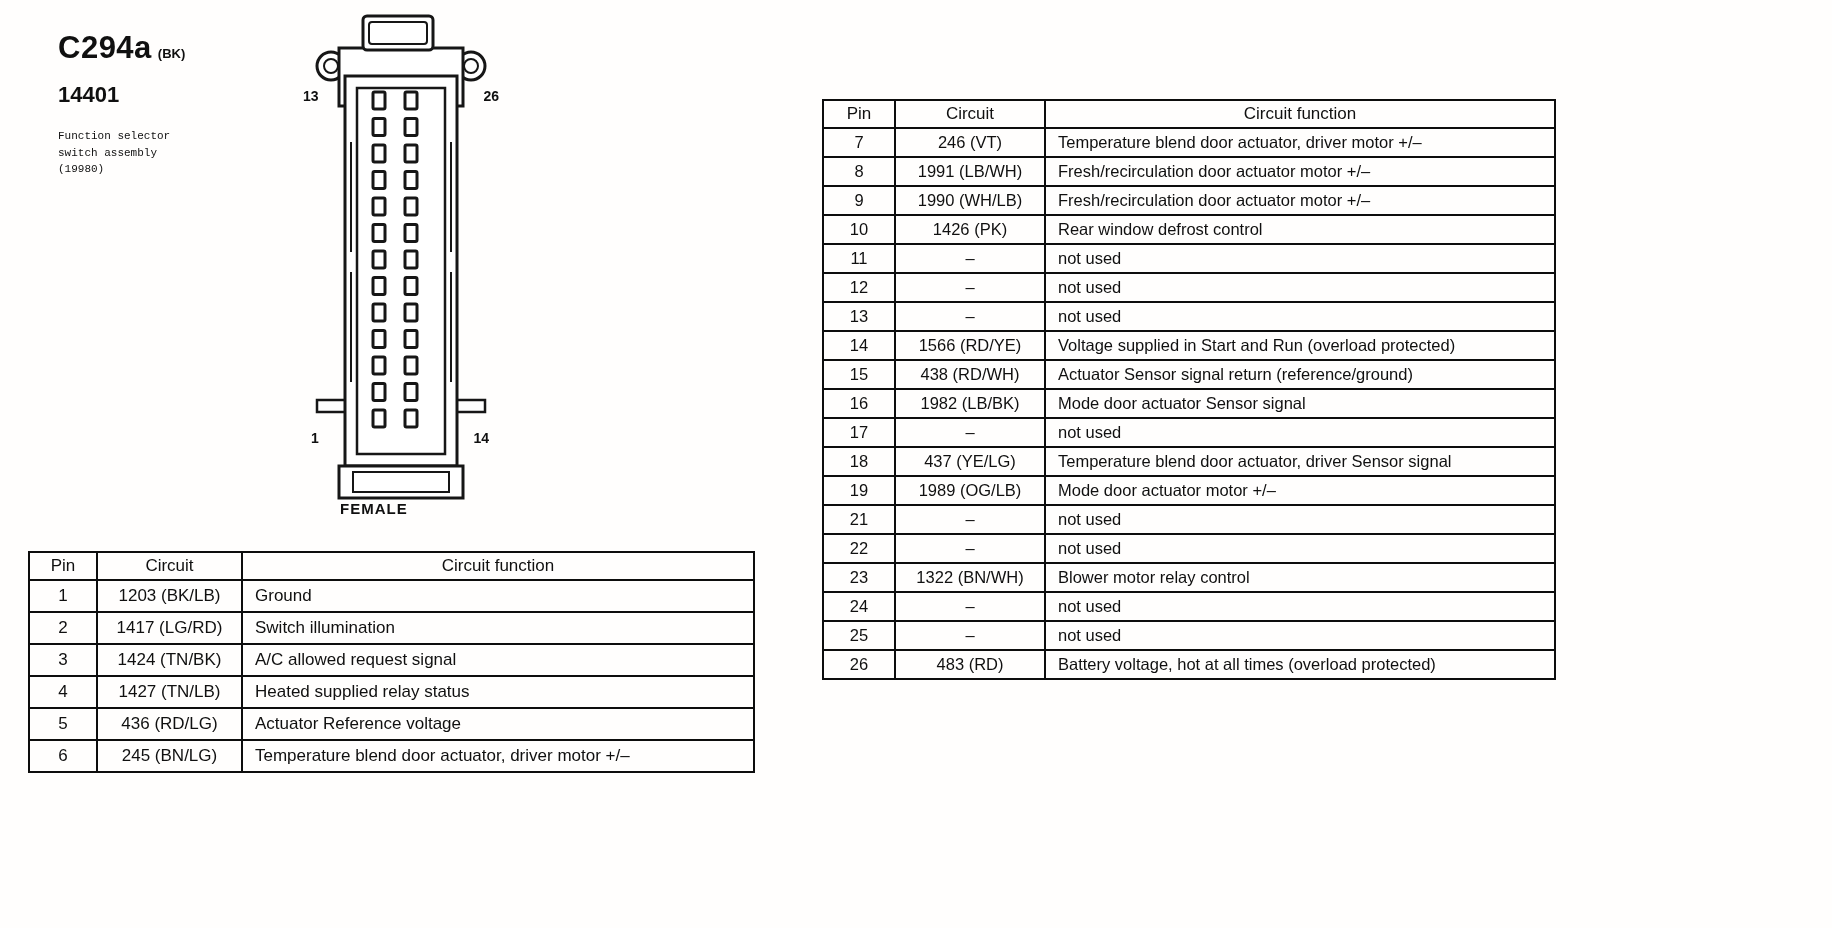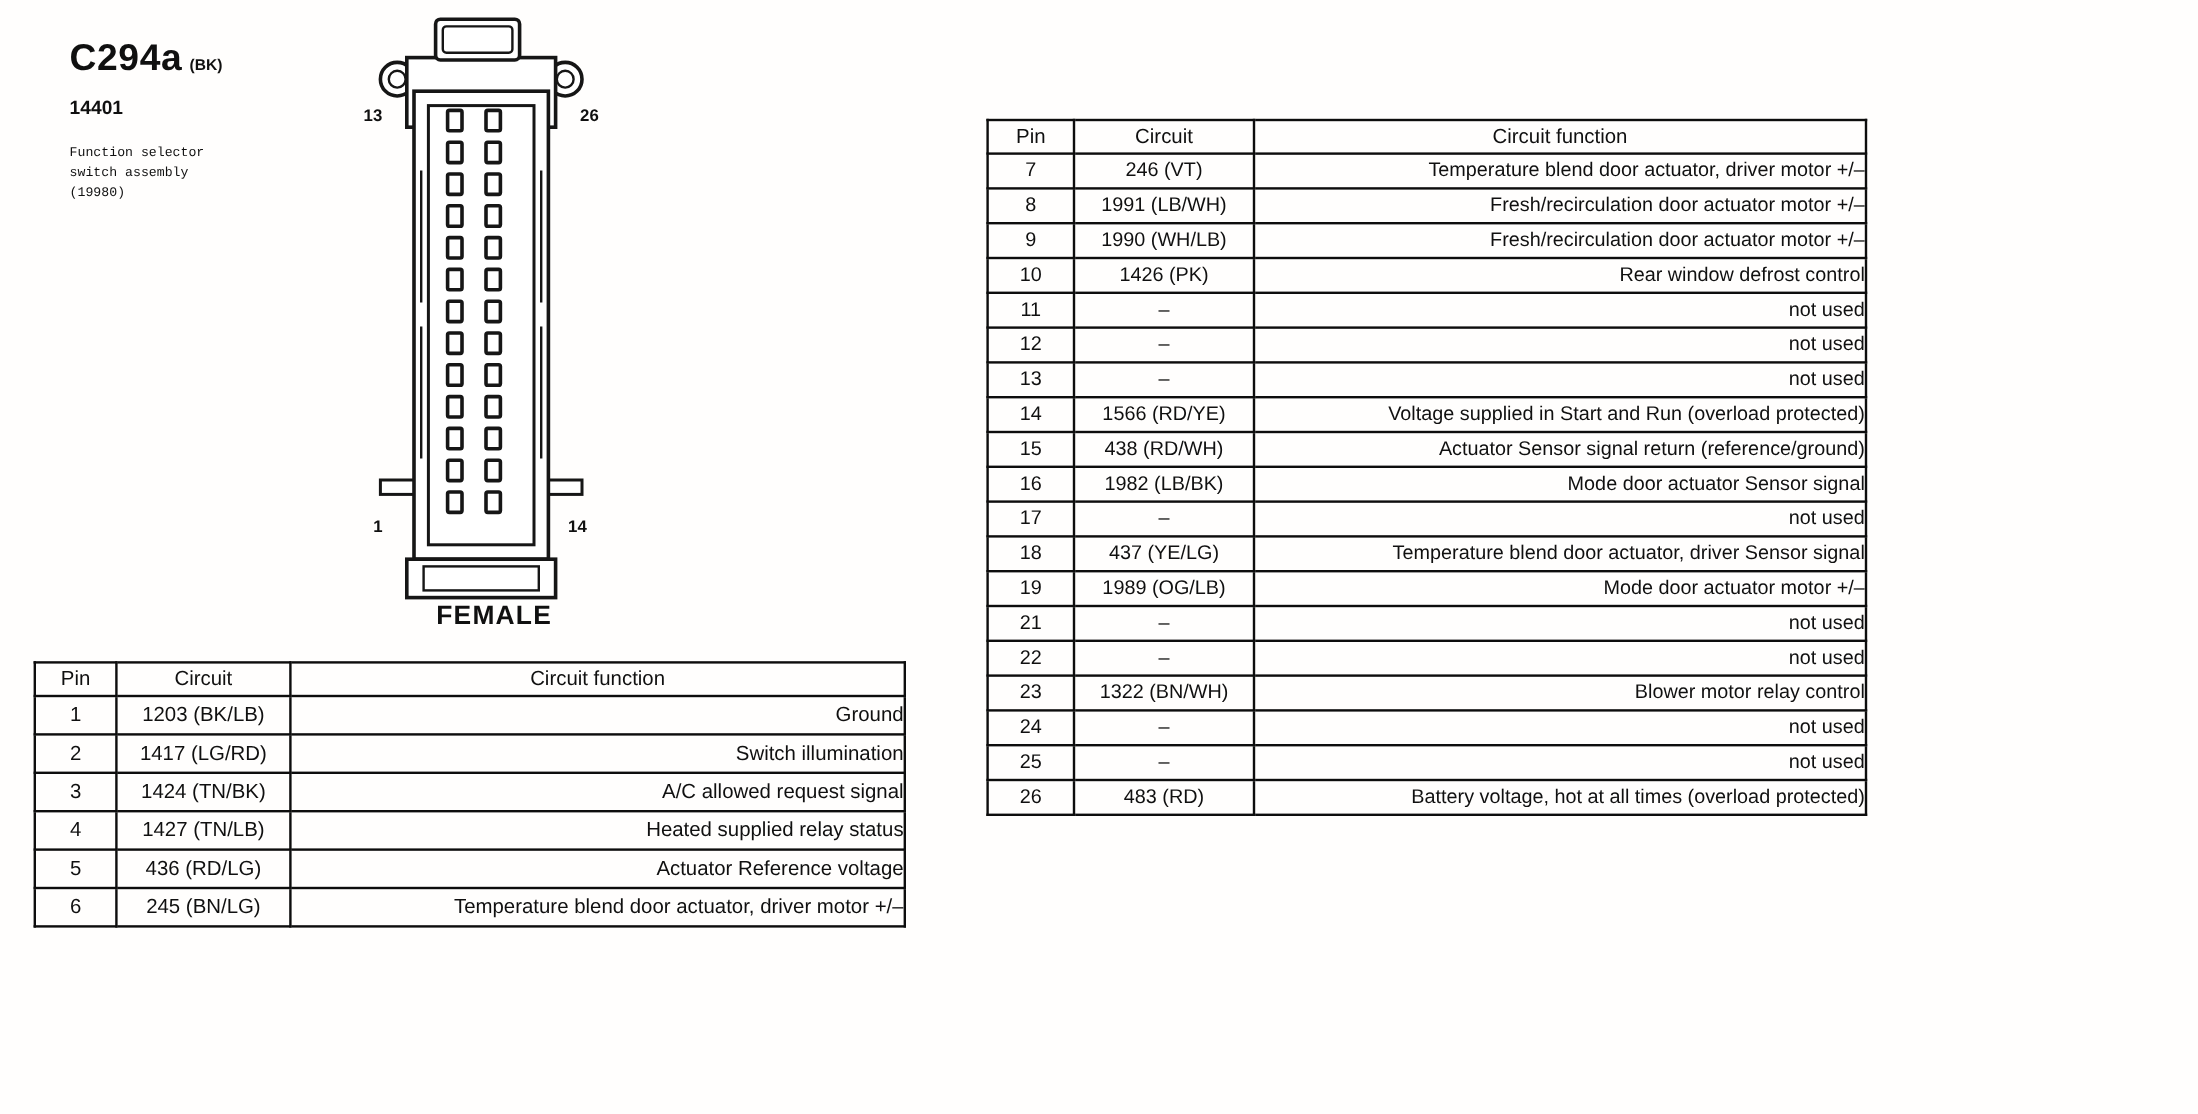--- a/index.html
+++ b/index.html
@@ -14,55 +14,55 @@
     width:1832px;
     height:928px;
     background:#fffefd;
     overflow:hidden;
   }
 
   
   .hdr { position:absolute; left:38px; top:30px;margin-left:20px; }
   .cid  { font-size:31px; font-weight:bold; letter-spacing:0.5px; }
   .cbk  { font-size:13px; font-weight:bold; margin-left:6px; }
-  .pnum { font-size:16px; font-weight:bold; margin-top:16px; }
+  .pnum { font-size:22px; font-weight:bold; margin-top:16px; }
   .desc { margin-top:20px; font-size:11px; line-height:1.5;font-family:Liberation Mono, monospace; }
 
   
   .connector-wrap { position:absolute; left:303px; top:12px; width:196px; height:492px; }
   .connector-wrap svg { display:block; }
   .connector-wrap svg * { stroke:#161616; fill:#ffffff; }
   .corner-label { position:absolute; font-size:14px; font-weight:600; color:#101010; }
   .lbl-tl { left:0px;   top:76px; }
   .lbl-tr { right:0px;  top:76px; }
   .lbl-bl { left:8px;   top:418px; }
   .lbl-br { right:10px; top:418px; }
   .female-cap {
     position:absolute; left:340px; top:500px; width:120px;
-    text-align:right; font-size:22px; font-weight:bold; letter-spacing:1px;
+    text-align:left; font-size:15px; font-weight:bold; letter-spacing:1px;
   }
 
   
   table {
     border-collapse:collapse;
     table-layout:fixed;
     background:#fffefd;
     position:absolute;
   }
   th, td {
     border:2px solid #0d0d0d;
     font-size:17px;
     vertical-align:middle;
     overflow:hidden;
     white-space:nowrap;
   }
   th { font-weight:normal; text-align:center; height:28px; }
   td.col-pin     { text-align:center; }
   td.col-circuit { text-align:center; }
-  td.col-func    { text-align:right; padding-left:12px; }
+  td.col-func    { text-align:left; padding-left:12px; }
 
   #left-table  { left:28px;  top:551px; width:727px; }
   #left-table td { height:32px; }
 
   #right-table { left:822px; top:99px;  width:734px; }
   #right-table td { height:29px; font-size:16.5px; }
 </style>
 </head>
 <body>
 

